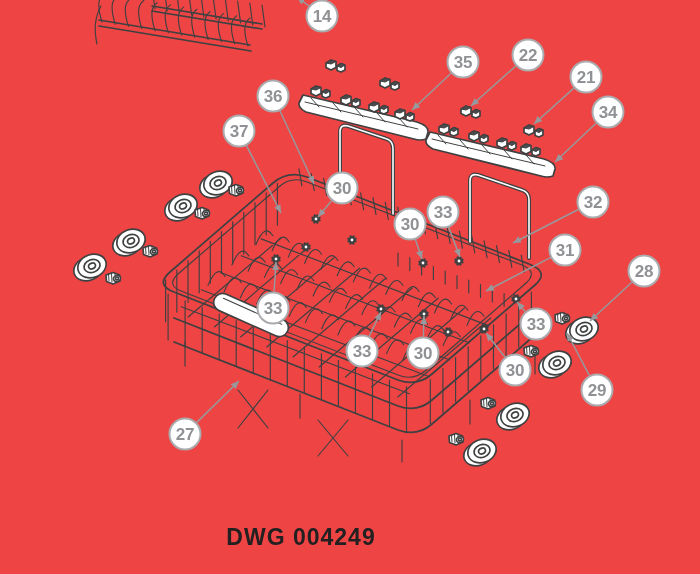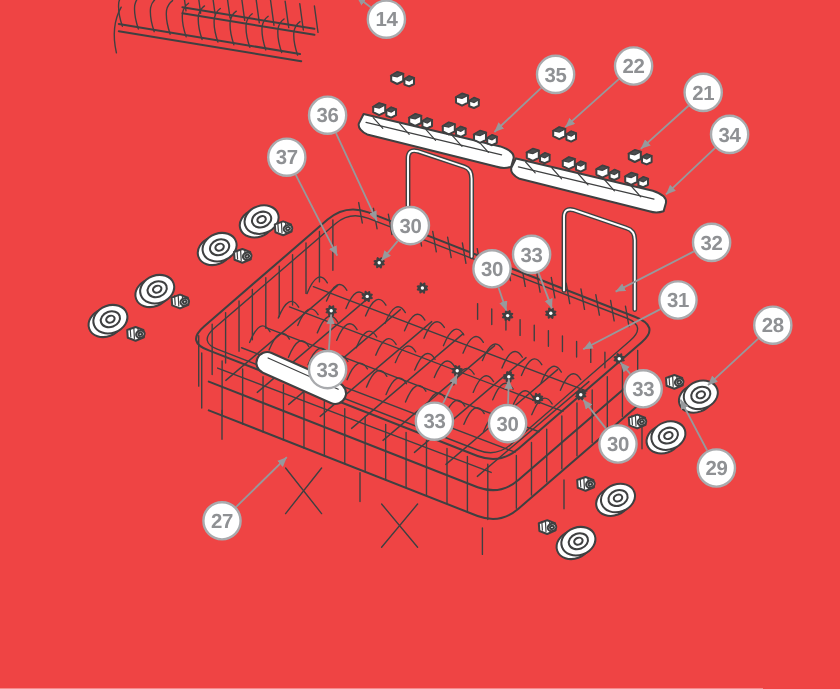--- a/index.html
+++ b/index.html
@@ -222,13 +222,14 @@
         <text x="597" y="396" text-anchor="middle" font-size="17" font-weight="bold" letter-spacing="-0.3" fill="#8f9194">29</text>
         <circle cx="362" cy="351" r="15.5" fill="#fff" stroke="#a9abae" stroke-width="2"></circle>
         <text x="362" y="357" text-anchor="middle" font-size="17" font-weight="bold" letter-spacing="-0.3" fill="#8f9194">33</text>
         <circle cx="423" cy="353" r="15.5" fill="#fff" stroke="#a9abae" stroke-width="2"></circle>
         <text x="423" y="359" text-anchor="middle" font-size="17" font-weight="bold" letter-spacing="-0.3" fill="#8f9194">30</text>
         <circle cx="185" cy="434" r="15.5" fill="#fff" stroke="#a9abae" stroke-width="2"></circle>
         <text x="185" y="440" text-anchor="middle" font-size="17" font-weight="bold" letter-spacing="-0.3" fill="#8f9194">27</text>
       </g>
 </svg>
 
+<div class="dwg-label">DWG 004249</div>
 </div>
 
 </body></html>

